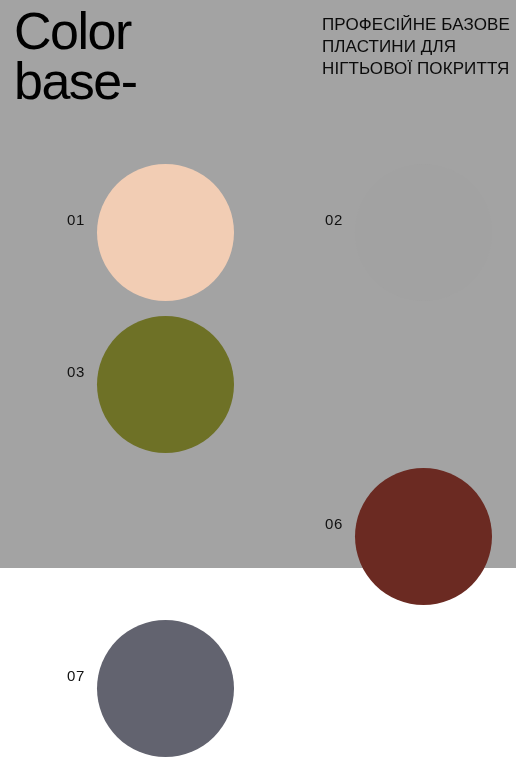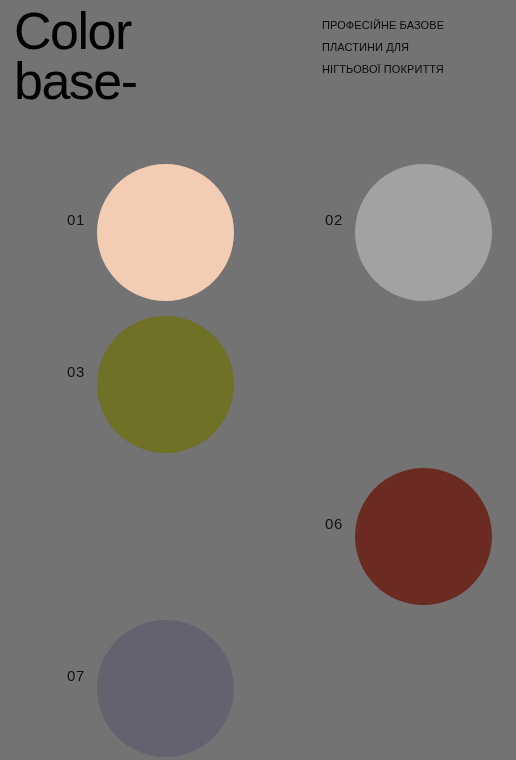--- a/index.html
+++ b/index.html
@@ -12,22 +12,22 @@
     height: 760px;
     overflow: hidden;
     font-family: "Liberation Sans", sans-serif;
     color: #111111;
     position: relative;
   }
 
   .page {
     position: relative;
     width: 516px;
-    height: 760px;
-    background: #737373;
+    height: 568px;
+    background: #a3a3a3;
   }
 
   
   .header {
     position: absolute;
     left: 0;
     top: 0;
     width: 516px;
     height: 150px;
   }
@@ -49,21 +49,21 @@
   }
 
   .subtitle-block {
     position: absolute;
     left: 322px;
     top: 14px;
     width: 190px;
   }
   .subtitle-line {
     font-family: "Liberation Sans", sans-serif;
-    font-size: 11px;
+    font-size: 17px;
     line-height: 22px;
     font-weight: 400;
     letter-spacing: 0.1px;
     color: #0b0b0b;
     white-space: nowrap;
   }
 
   
   .swatch-grid {
     position: absolute;

